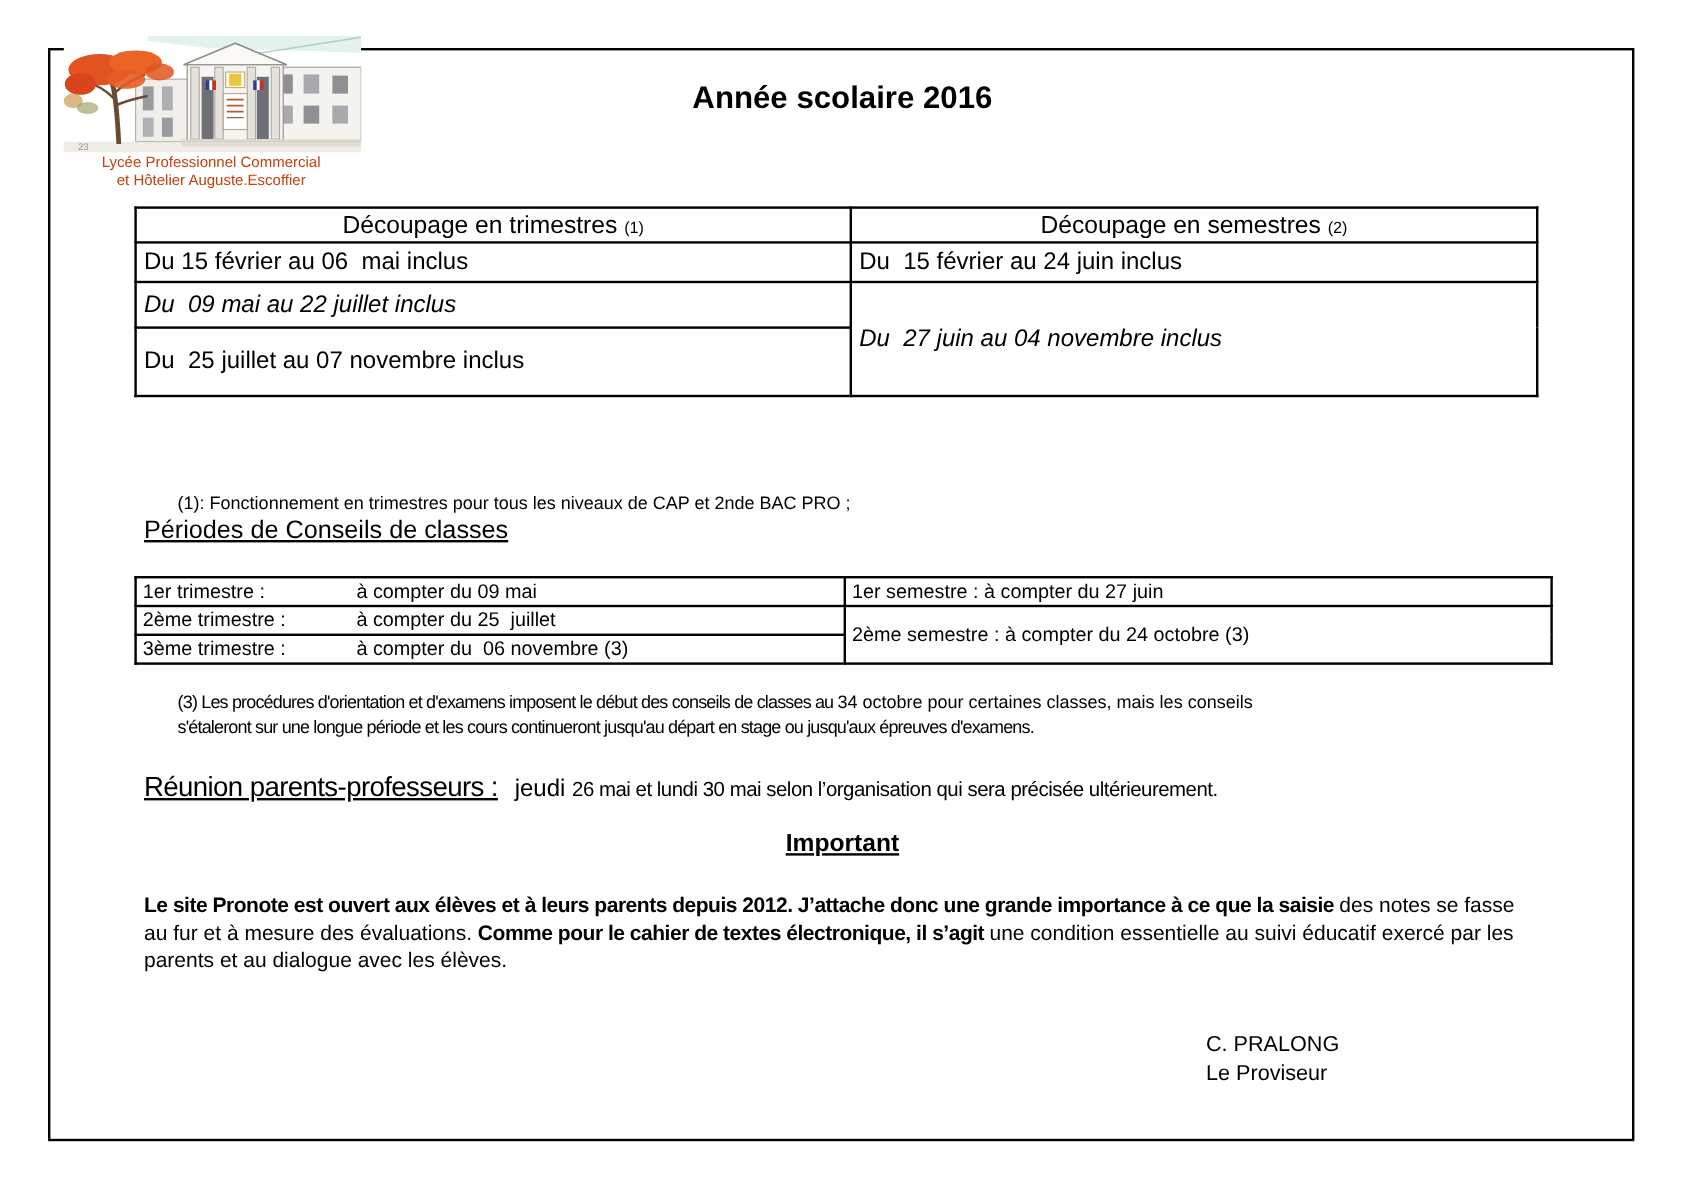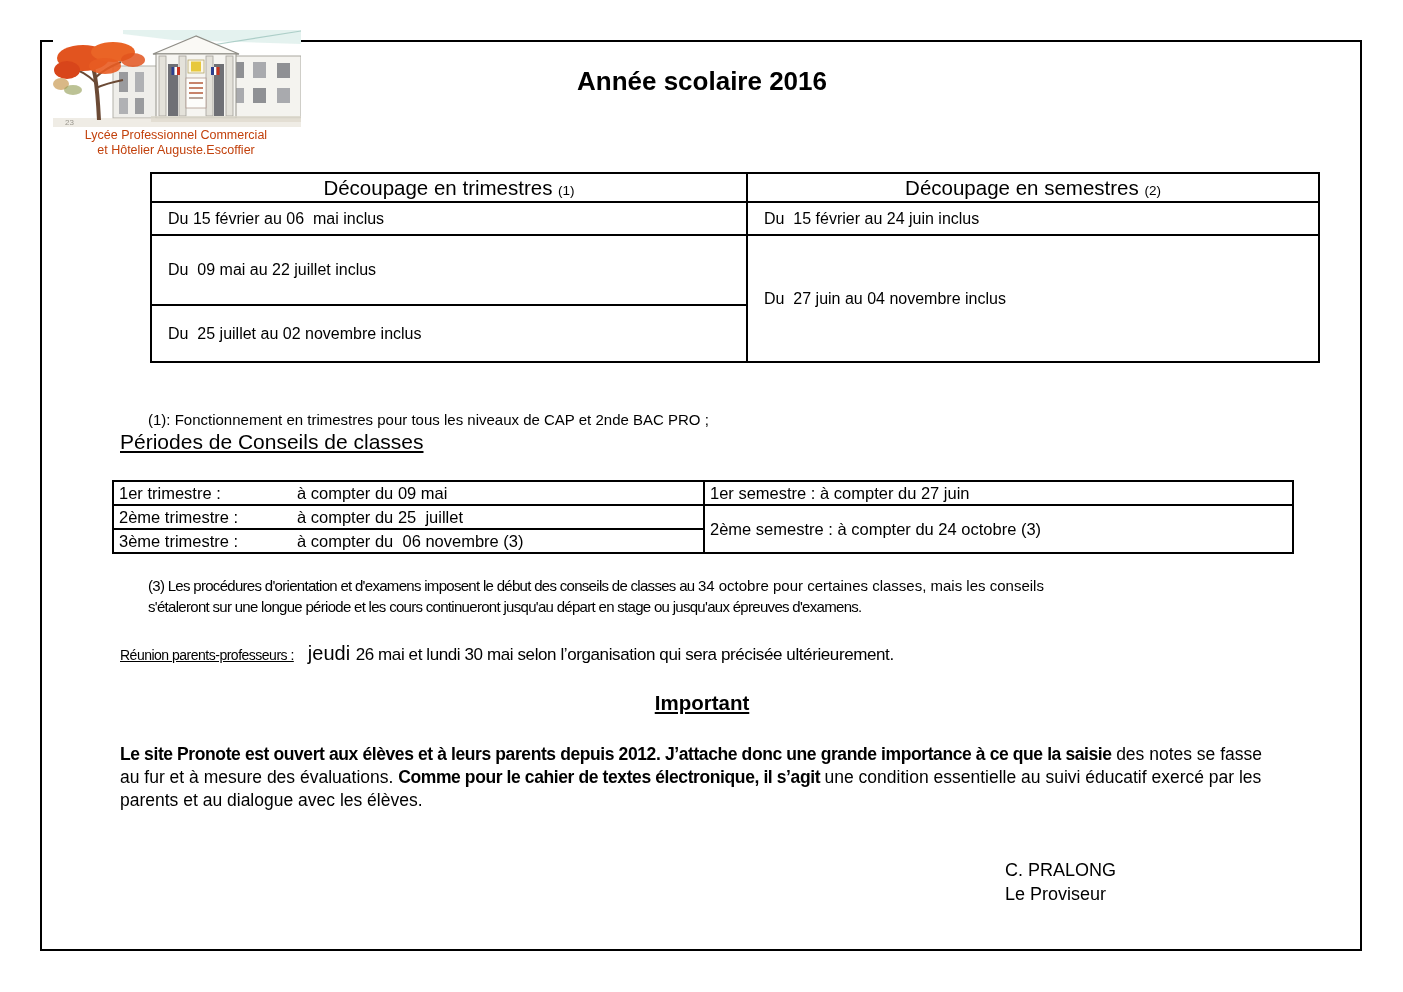--- a/index.html
+++ b/index.html
@@ -22,32 +22,32 @@
   .logo-caption {
     position: absolute; left: 48px; top: 128px; width: 256px;
     text-align: center; font-size: 12.5px; line-height: 15px; color: #c2410c;
   }
   .doc-title {
     position: absolute; left: 352px; top: 66px; width: 700px;
     text-align: center; font-size: 26px; font-weight: bold;
   }
   
   table { border-collapse: collapse; table-layout: fixed; }
-  .t1 { position: absolute; left: 112px; top: 172px; width: 1170px; margin-left: 38px; }
+  .t1 { position: absolute; left: 112px; top: 172px; width: 1170px; }
   .t1 th, .t1 td { border: 2px solid #000; white-space: pre-wrap; overflow: hidden; }
   .t1 th {
     font-weight: normal; font-size: 20.5px; text-align: center;
     height: 29px; vertical-align: middle;
   }
   .t1 th .small-note, .t1 th sub { font-size: 13.5px; }
   .t1 td {
-    font-size: 16px; padding-left: 16px; vertical-align: middle;
+    font-size: 20px; padding-left: 6px; vertical-align: middle;
   }
   .t1 .r1 td { height: 33px; }
-  .t1 .r2 td { height: 70px; }
+  .t1 .r2 td { height: 38px; font-style: italic; }
   .t1 .r3 td { height: 57px; }
   
   .fn12 {
     position: absolute; left: 148px; top: 370px; width: 1100px;
     font-size: 15px; line-height: 20px; white-space: pre-wrap;
   }
   
   .sec-heading {
     position: absolute; left: 120px; top: 430px;
     font-size: 21px; text-decoration: underline;
@@ -65,21 +65,21 @@
     position: absolute; left: 148px; top: 575px; width: 1085px;
     font-size: 15px; line-height: 21px; white-space: pre-wrap;
   }
   .narrow { letter-spacing: -0.7px; }
   
   .reunion {
     position: absolute; left: 120px; top: 642px; width: 1180px;
     display: flex; align-items: baseline; white-space: pre-wrap;
   }
   .reunion-heading {
-    font-size: 14px; text-decoration: underline; letter-spacing: -0.5px;
+    font-size: 23px; text-decoration: underline; letter-spacing: -0.5px;
     margin-right: 14px;
   }
   .reunion-day { font-size: 20px; }
   .reunion-details { font-size: 17px; letter-spacing: -0.4px; }
   
   .important-heading {
     position: absolute; left: 352px; top: 691px; width: 700px; text-align: center;
     font-size: 20.5px; font-weight: bold; text-decoration: underline;
   }
   
@@ -187,21 +187,21 @@
     </tr>
     <tr class="r1">
       <td>Du 15 février au 06  mai inclus</td>
       <td>Du  15 février au 24 juin inclus</td>
     </tr>
     <tr class="r2">
       <td>Du  09 mai au 22 juillet inclus</td>
       <td rowspan="2">Du  27 juin au 04 novembre inclus</td>
     </tr>
     <tr class="r3">
-      <td>Du  25 juillet au 02 novembre inclus</td>
+      <td>Du  25 juillet au 07 novembre inclus</td>
     </tr>
   </tbody>
     </table>
 
   <div class="fn12">
     <div>(1): Fonctionnement en trimestres pour tous les niveaux de CAP et 2nde BAC PRO ;</div>
   </div>
 
   <div class="sec-heading">Périodes de Conseils de classes</div>
 

